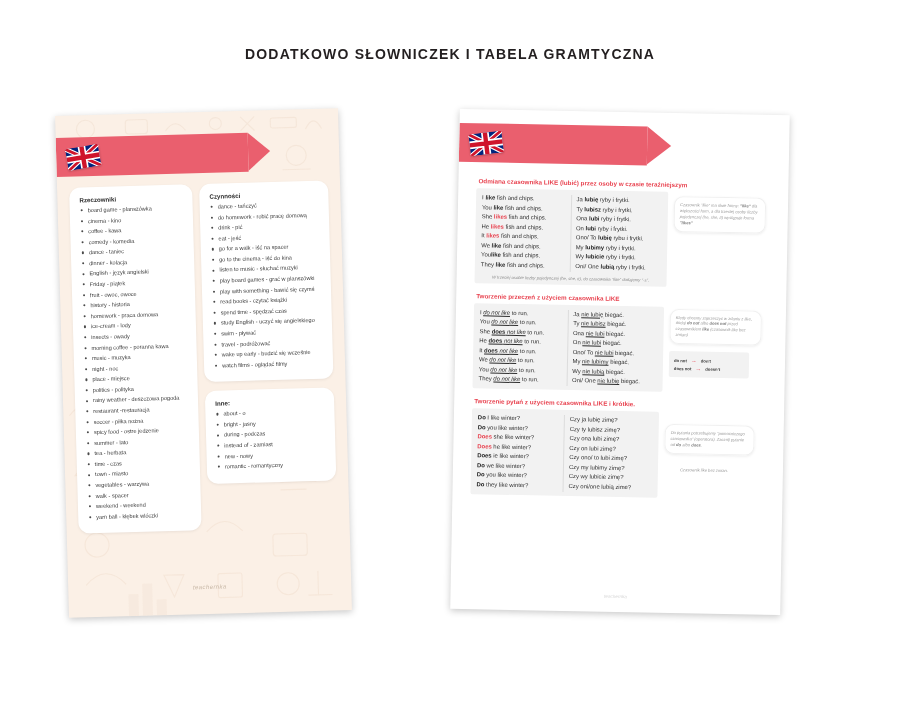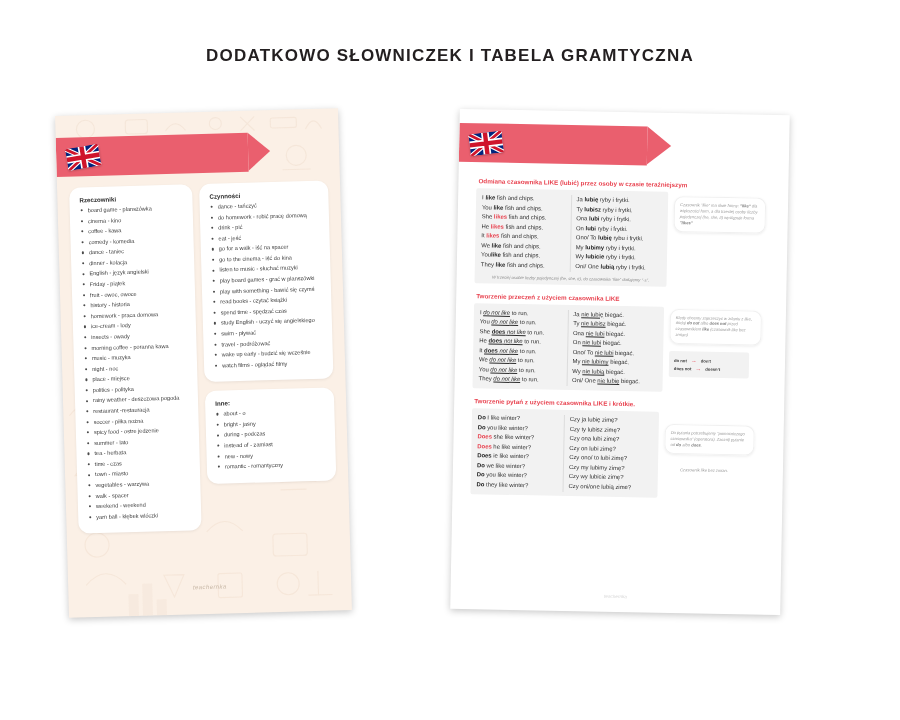--- a/index.html
+++ b/index.html
@@ -9,21 +9,21 @@
     font-family:"Liberation Sans", sans-serif;
     overflow:hidden;
     position:relative;
   }
 
   
   .page-title{
     position:absolute;
     top:46px;left:0;width:900px;
     text-align:center;
-    font-size:17px;
+    font-size:14px;
     font-weight:bold;
     letter-spacing:1.2px;
     color:#231f20;
   }
 
   
   .sheet{
     position:absolute;
     box-shadow:0 2px 7px rgba(0,0,0,.22);
     overflow:hidden;

